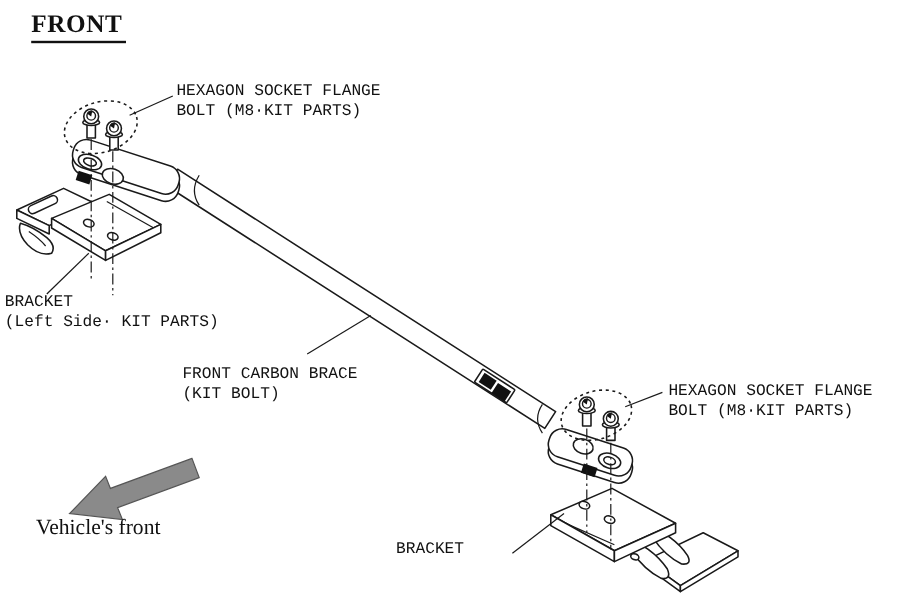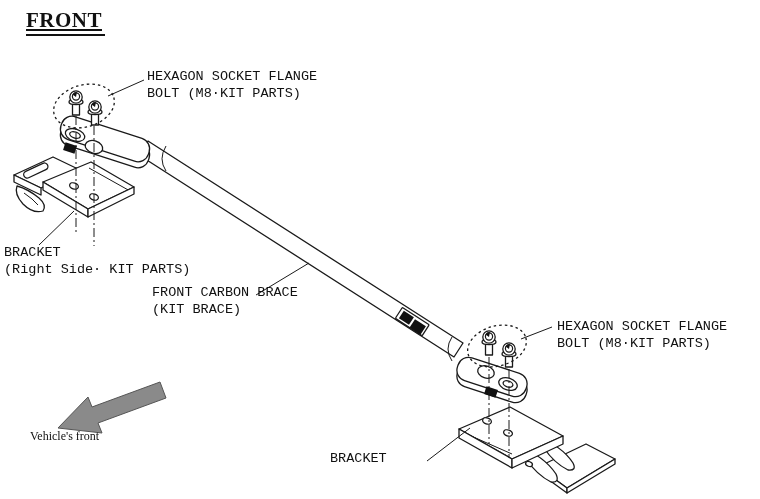--- a/index.html
+++ b/index.html
@@ -7,22 +7,22 @@
          font-family:"Liberation Serif","DejaVu Serif",serif;color:#111;}
   #stage svg{position:absolute;left:0;top:0;}
   .ln{stroke:#1a1a1a;stroke-width:1.3;fill:#fff;stroke-linejoin:round;}
   .nofill{fill:none;}
   .blk{fill:#111;stroke:none;}
   .lead{stroke:#1a1a1a;stroke-width:1;fill:none;}
   .cdash{stroke:#1a1a1a;stroke-width:1;fill:none;stroke-dasharray:9 3 2 3;}
   .pdot{stroke:#1a1a1a;stroke-width:1.3;fill:none;stroke-dasharray:2.5 3;}
   .lbl{position:absolute;font-size:13.5px;line-height:17px;white-space:nowrap;font-family:Liberation Mono, monospace;}
   #title{position:absolute;left:26px;top:8px;font-size:21px;font-weight:bold;
-         letter-spacing:.5px;border-bottom:2px solid #111;padding:0 3px 1px 0;text-decoration:underline;}
-  #vfront{position:absolute;font-size:12px;white-space:nowrap;}
+         letter-spacing:.5px;border-bottom:2px solid #111;padding:0 3px 1px 0;}
+  #vfront{position:absolute;font-size:18px;white-space:nowrap;}
 </style>
 </head>
 <body>
 
 <div id="stage">
 
   <svg width="760" height="499" viewBox="0 0 760 499">
 
     <g>
       <polygon class="ln" points="148,141 463,343 454,357 139,155"></polygon>
@@ -152,26 +152,26 @@
 
   <div id="title">FRONT</div>
 
   <div class="lbl" style="left:147px;top:68px;">
     <div>HEXAGON SOCKET FLANGE</div>
     <div>BOLT (M8·KIT PARTS)</div>
   </div>
 
   <div class="lbl" style="left:4px;top:244px;">
     <div>BRACKET</div>
-    <div>(Right Side· KIT PARTS)</div>
+    <div>(Left Side· KIT PARTS)</div>
   </div>
 
-  <div class="lbl" style="left:152px;top:284px;">
+  <div class="lbl" style="left:152px;top:304px;">
     <div>FRONT CARBON BRACE</div>
-    <div>(KIT BRACE)</div>
+    <div>(KIT BOLT)</div>
   </div>
 
   <div class="lbl" style="left:557px;top:318px;">
     <div>HEXAGON SOCKET FLANGE</div>
     <div>BOLT (M8·KIT PARTS)</div>
   </div>
 
   <div class="lbl" style="left:330px;top:450px;">
     <div>BRACKET</div>
   </div>

